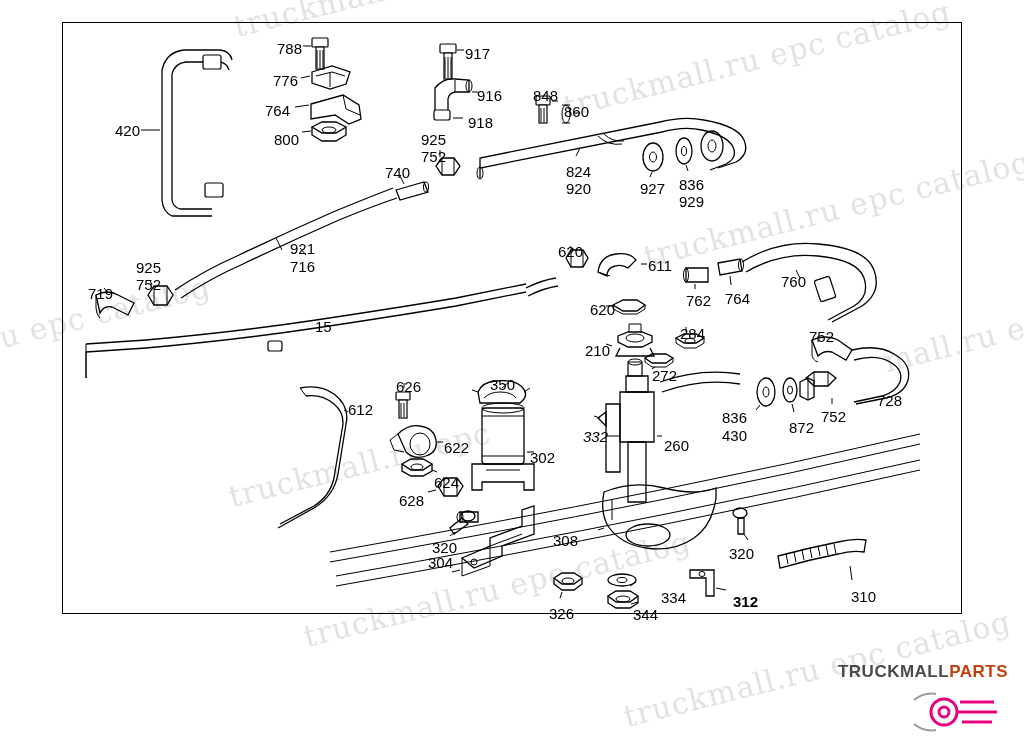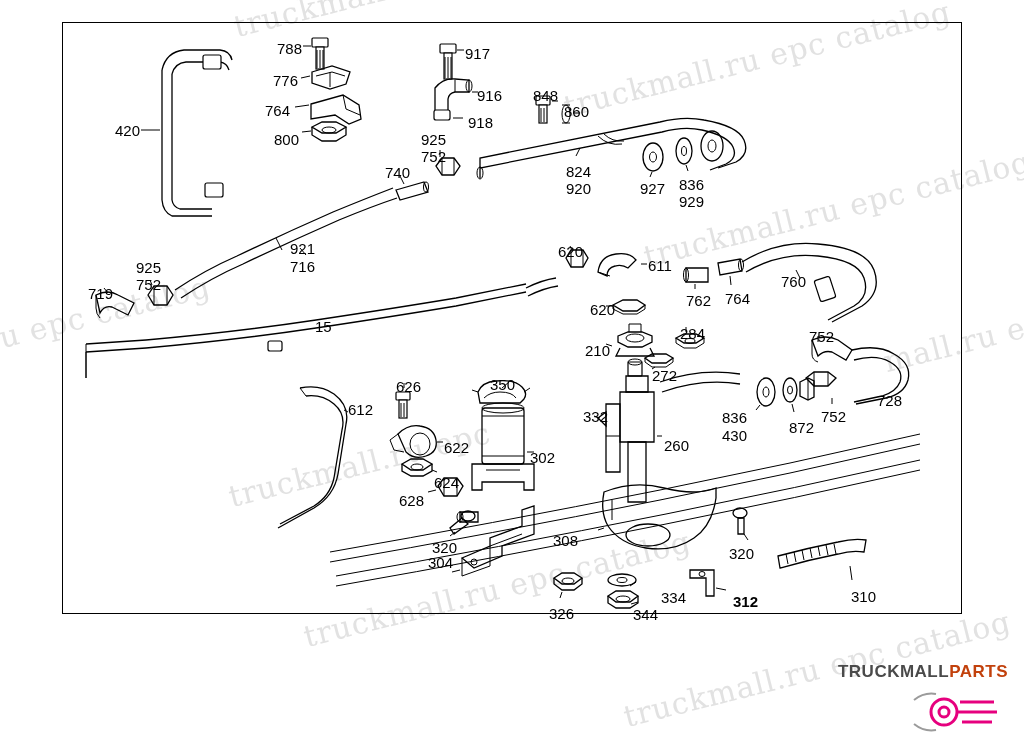--- a/index.html
+++ b/index.html
@@ -468,21 +468,21 @@
       <div class="lbl" style="left: 590px; top: 301px;">620</div>
       <div class="lbl" style="left: 315px; top: 318px;">15</div>
       <div class="lbl" style="left: 680px; top: 325px;">284</div>
       <div class="lbl" style="left: 809px; top: 328px;">752</div>
       <div class="lbl" style="left: 585px; top: 342px;">210</div>
       <div class="lbl" style="left: 652px; top: 367px;">272</div>
       <div class="lbl" style="left: 396px; top: 378px;">626</div>
       <div class="lbl" style="left: 490px; top: 376px;">350</div>
       <div class="lbl" style="left: 877px; top: 392px;">728</div>
       <div class="lbl" style="left: 348px; top: 401px;">612</div>
-      <div class="lbl" style="left: 583px; top: 408px;">332</div>
+      <div class="lbl" style="left: 583px; top: 428px; font-style: italic;">332</div>
       <div class="lbl" style="left: 722px; top: 409px;">836</div>
       <div class="lbl" style="left: 789px; top: 419px;">872</div>
       <div class="lbl" style="left: 821px; top: 408px;">752</div>
       <div class="lbl" style="left: 722px; top: 427px;">430</div>
       <div class="lbl" style="left: 444px; top: 439px;">622</div>
       <div class="lbl" style="left: 664px; top: 437px;">260</div>
       <div class="lbl" style="left: 530px; top: 449px;">302</div>
       <div class="lbl" style="left: 434px; top: 474px;">624</div>
       <div class="lbl" style="left: 399px; top: 492px;">628</div>
       <div class="lbl" style="left: 553px; top: 532px;">308</div>

